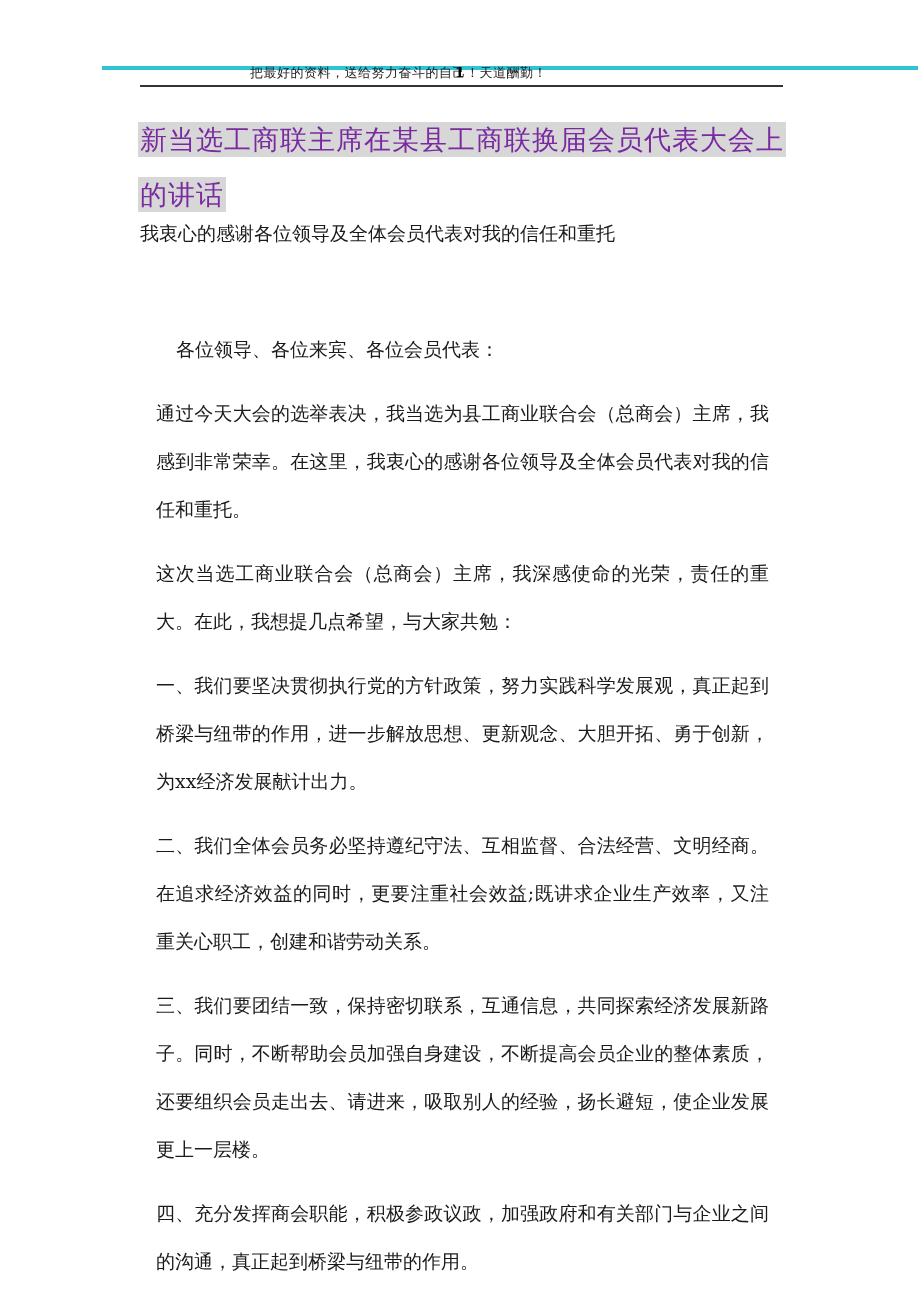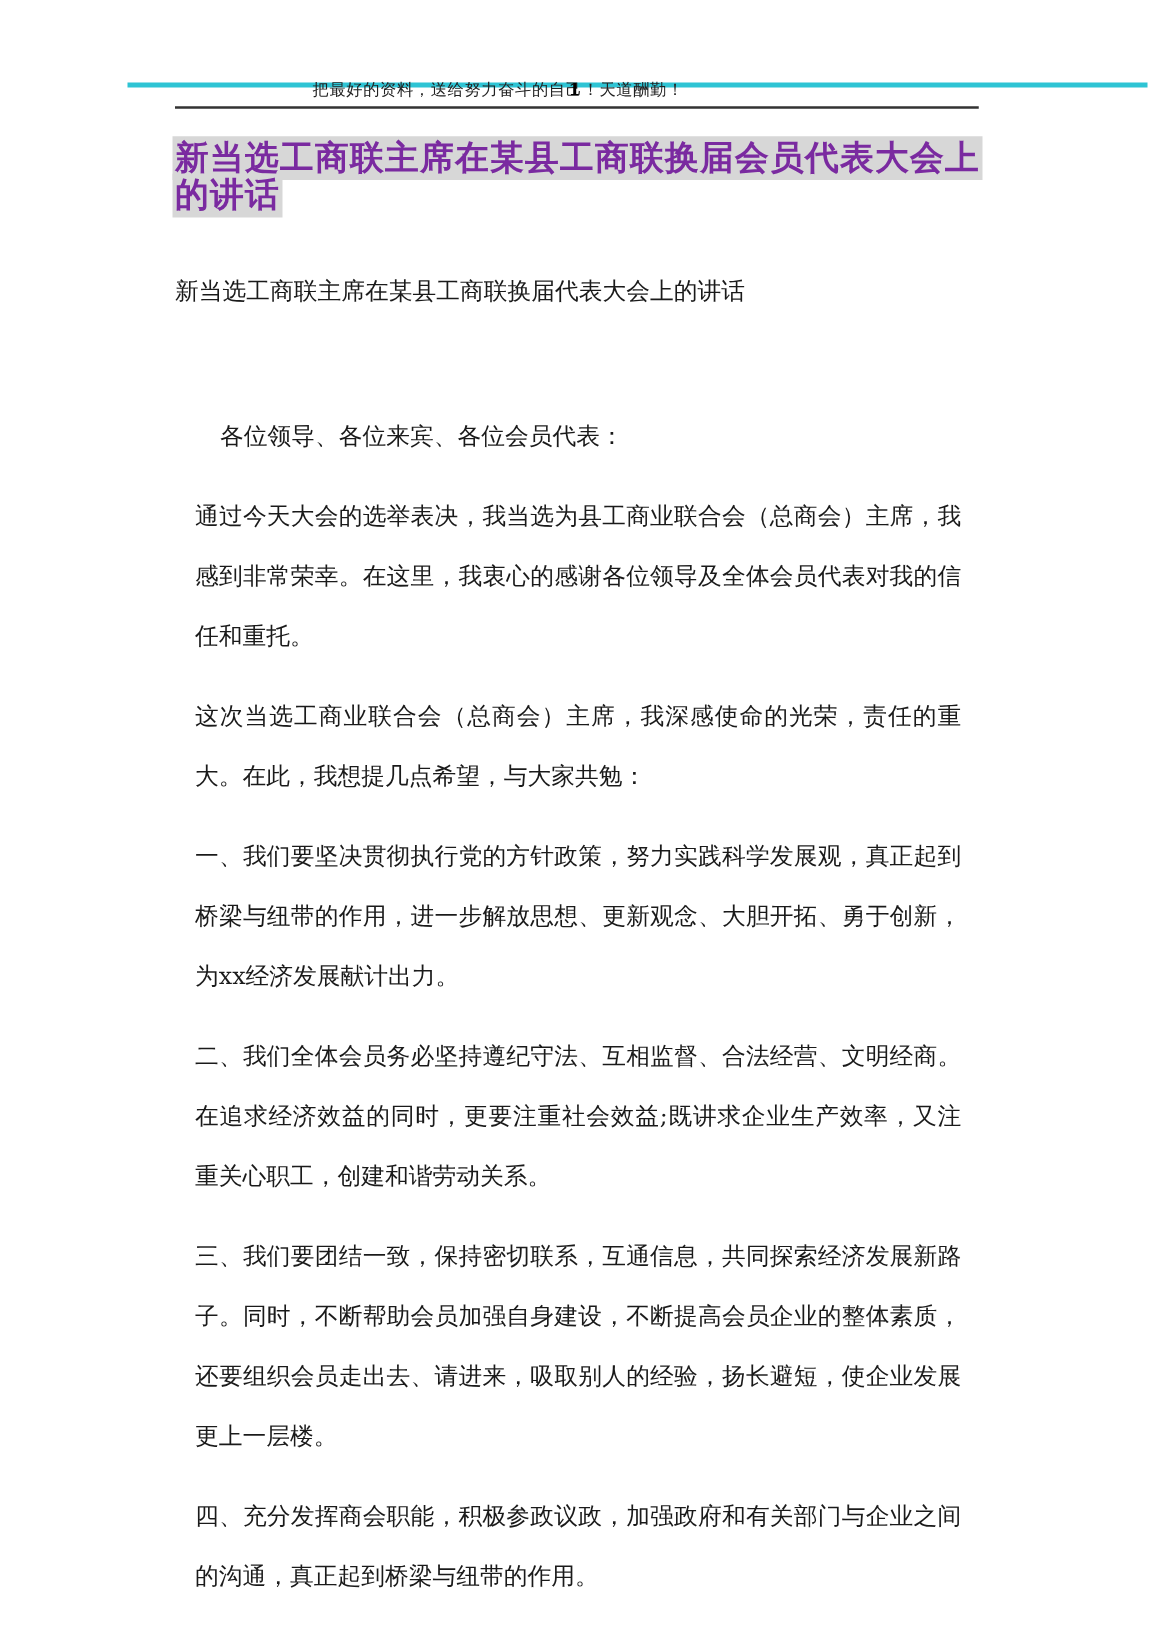--- a/index.html
+++ b/index.html
@@ -49,22 +49,22 @@
       width: 643px;
       height: 2px;
       background: #333;
     }
     .title {
       position: absolute;
       left: 138px;
       top: 112px;
       width: 650px;
       font-size: 27px;
-      font-weight: bold;
-      line-height: 30px;
+      font-weight: normal;
+      line-height: 55px;
       color: #7a2aa0;
       letter-spacing: 1px;
     }
     .title span.hl {
       background: #d7d7d7;
       padding: 2px 2px;
       box-decoration-break: clone;
       -webkit-box-decoration-break: clone;
     }
     .subtitle {
@@ -97,21 +97,21 @@
 
 <div class="cyan-bar"></div>
 <div class="header-text">把最好的资料，送给努力奋斗的自己！天道酬勤！</div>
 <div class="page-number">1</div>
 <div class="header-rule"></div>
 
 <div class="title">
   <span class="hl">新当选工商联主席在某县工商联换届会员代表大会上的讲话</span>
 </div>
 
-<div class="subtitle">新当选工商联主席在某县工商联换届代表大会上的讲话</div>
+<div class="subtitle">我衷心的感谢各位领导及全体会员代表对我的信任和重托</div>
 
 <div class="body">
   <p class="greeting">各位领导、各位来宾、各位会员代表：</p>
   <p>通过今天大会的选举表决，我当选为县工商业联合会（总商会）主席，我感到非常荣幸。在这里，我衷心的感谢各位领导及全体会员代表对我的信任和重托。</p>
   <p>这次当选工商业联合会（总商会）主席，我深感使命的光荣，责任的重大。在此，我想提几点希望，与大家共勉：</p>
   <p>一、我们要坚决贯彻执行党的方针政策，努力实践科学发展观，真正起到桥梁与纽带的作用，进一步解放思想、更新观念、大胆开拓、勇于创新，为xx经济发展献计出力。</p>
   <p>二、我们全体会员务必坚持遵纪守法、互相监督、合法经营、文明经商。在追求经济效益的同时，更要注重社会效益;既讲求企业生产效率，又注重关心职工，创建和谐劳动关系。</p>
   <p>三、我们要团结一致，保持密切联系，互通信息，共同探索经济发展新路子。同时，不断帮助会员加强自身建设，不断提高会员企业的整体素质，还要组织会员走出去、请进来，吸取别人的经验，扬长避短，使企业发展更上一层楼。</p>
   <p>四、充分发挥商会职能，积极参政议政，加强政府和有关部门与企业之间的沟通，真正起到桥梁与纽带的作用。</p>
 </div>

